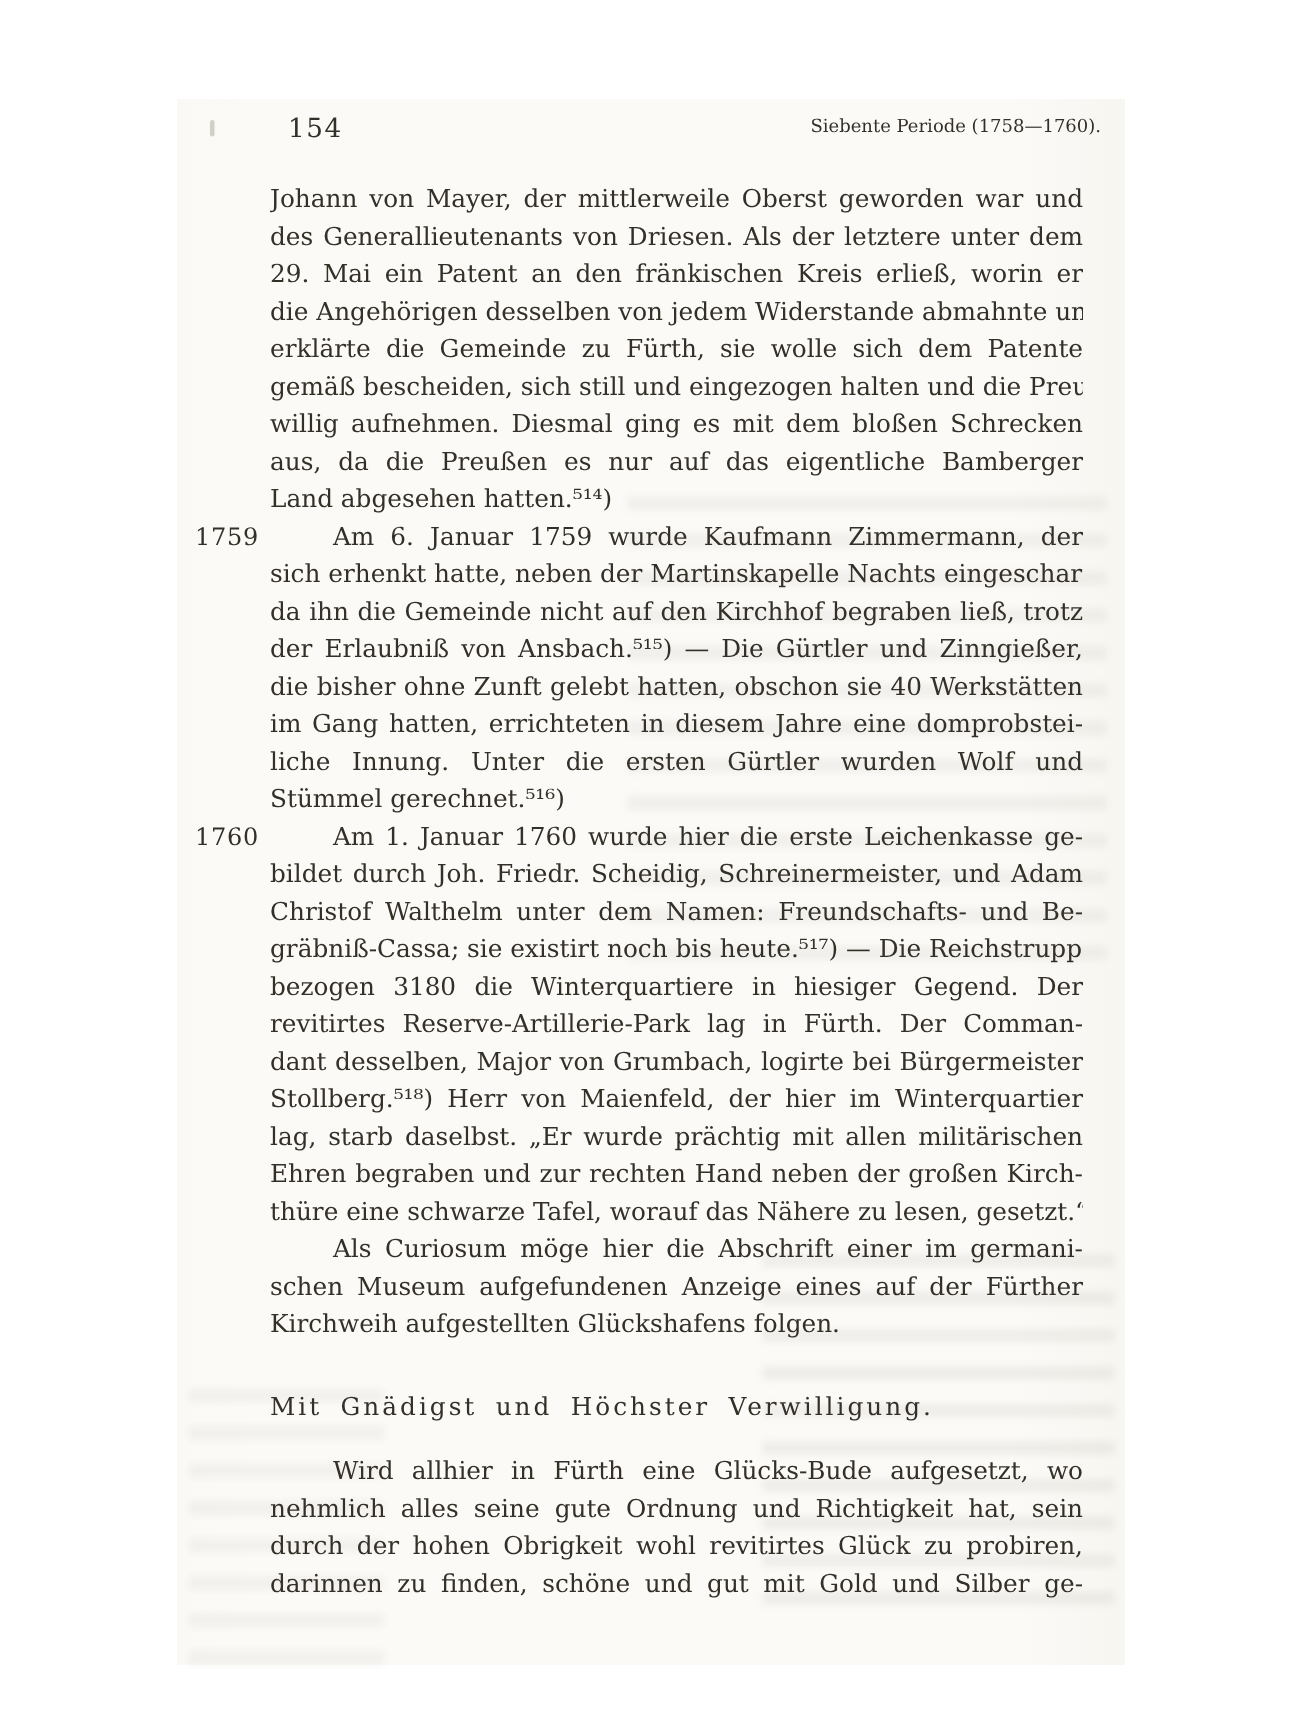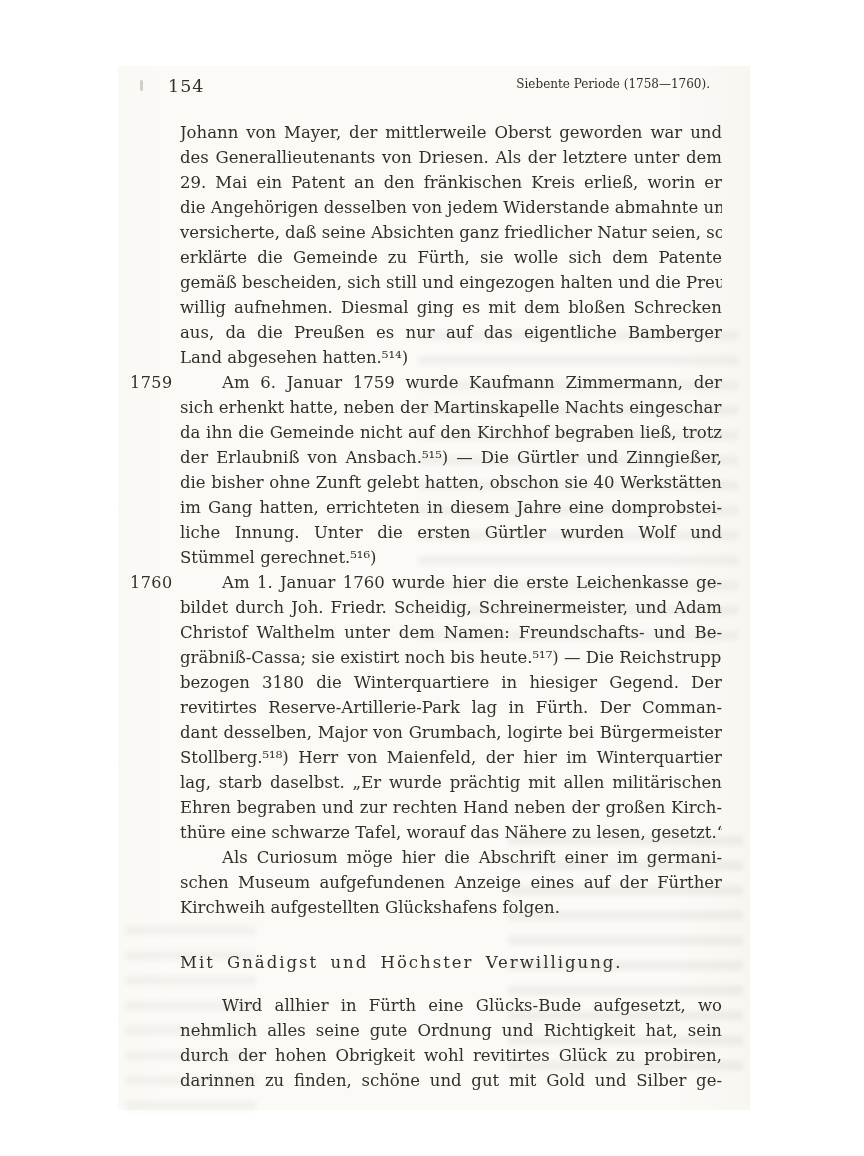--- a/index.html
+++ b/index.html
@@ -19,21 +19,21 @@
     position:absolute;
     background:repeating-linear-gradient(180deg,rgba(110,104,92,.14) 0 9px,rgba(110,104,92,0) 9px 25px);
     filter:blur(2.5px);
     pointer-events:none;
   }
   .ghost.g1{left:300px;top:265px;width:320px;height:310px;opacity:.5;}
   .ghost.g2{left:390px;top:770px;width:235px;height:245px;opacity:.6;}
   .ghost.g3{left:8px;top:860px;width:130px;height:200px;opacity:.45;}
   .speck{position:absolute;left:140px;top:80px;width:3px;height:11px;background:#c8c4bb;border-radius:2px;opacity:.8;}
   .header-row{
-    position:absolute;left:168px;top:76px;width:542px;height:22px;
+    position:absolute;left:192px;top:76px;width:542px;height:22px;
   }
   .page-number{
     position:absolute;left:0;top:0;font-size:17.5px;letter-spacing:1px;
   }
   .running-header{
     position:absolute;left:0;top:1px;width:100%;text-align:right;font-size:12px;
   }
   .content{
     position:absolute;left:180px;top:120px;width:542px;
     font-size:16.5px;line-height:25px;
@@ -71,21 +71,20 @@
   <div class="running-header">Siebente Periode (1758—1760).</div>
 </div>
 
 <div class="content">
 
   <div class="para">
     <div class="ln">Johann von Mayer, der mittlerweile Oberst geworden war und</div>
     <div class="ln">des Generallieutenants von Driesen. Als der letztere unter dem</div>
     <div class="ln">29. Mai ein Patent an den fränkischen Kreis erließ, worin er</div>
     <div class="ln">die Angehörigen desselben von jedem Widerstande abmahnte und</div>
-    <div class="ln">versicherte, daß seine Absichten ganz friedlicher Natur seien, so</div>
     <div class="ln">erklärte die Gemeinde zu Fürth, sie wolle sich dem Patente</div>
     <div class="ln">gemäß bescheiden, sich still und eingezogen halten und die Preußen</div>
     <div class="ln">willig aufnehmen. Diesmal ging es mit dem bloßen Schrecken</div>
     <div class="ln">aus, da die Preußen es nur auf das eigentliche Bamberger</div>
     <div class="ln last">Land abgesehen hatten.⁵¹⁴)</div>
   </div>
 
   <div class="para">
     <div class="margin-year">1759</div>
     <div class="ln in">Am 6. Januar 1759 wurde Kaufmann Zimmermann, der</div>

